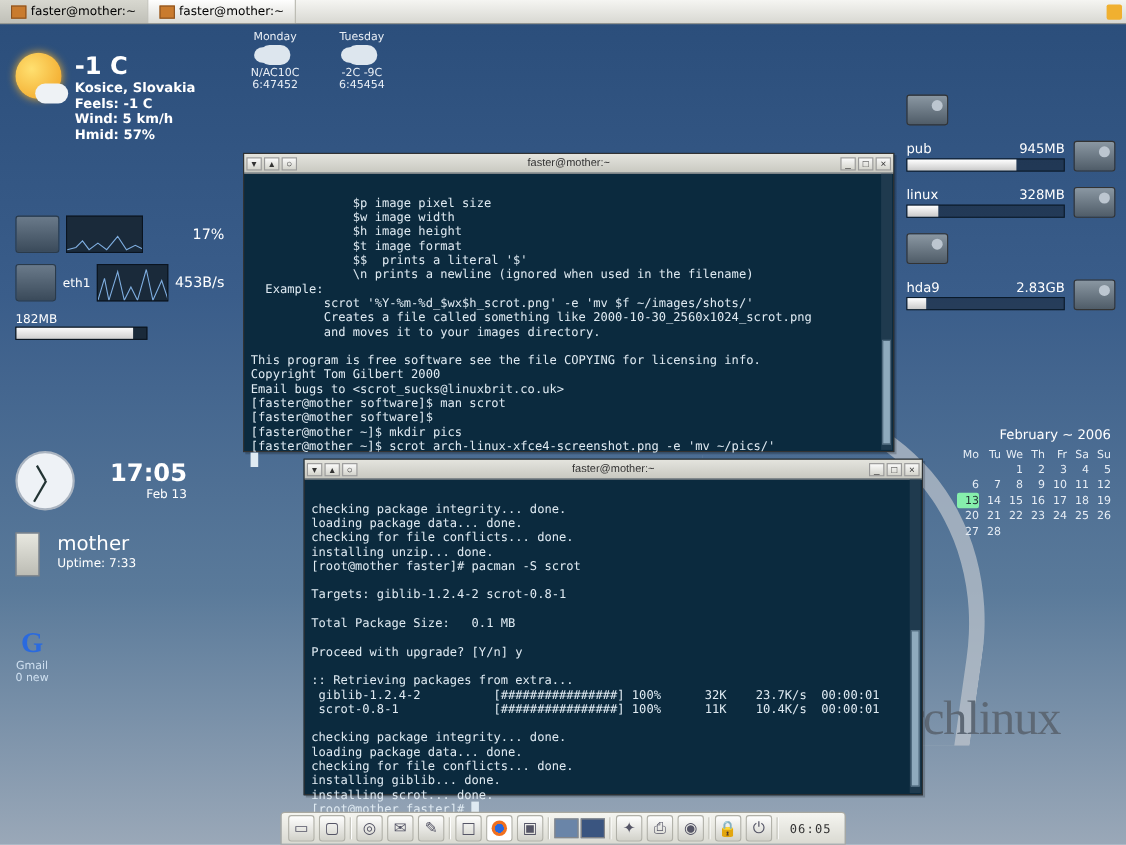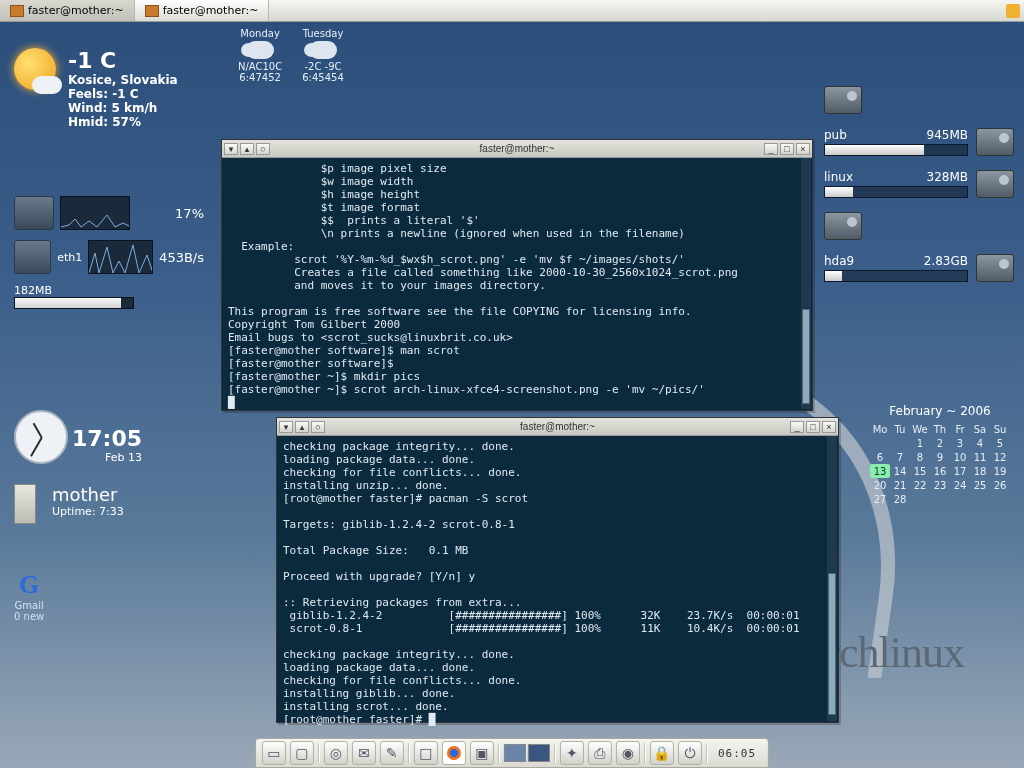--- a/index.html
+++ b/index.html
@@ -34,70 +34,70 @@
 
 
 .w-label{color:#fff;font-size:11px}
 .w-title{color:#fff;font-weight:bold}
 
 
 .weather{position:absolute;top:48px;left:14px;color:#fff;font-size:12px;display:flex;gap:12px}
 .weather .sun{width:42px;height:42px;border-radius:50%;background:radial-gradient(circle at 35% 35%,#ffe070,#f0a020);box-shadow:0 0 8px #f0b030;position:relative}
 .weather .sun::after{content:"";position:absolute;right:-6px;bottom:-4px;width:30px;height:18px;background:#eef2f5;border-radius:18px}
 .weather-info .temp{font-size:22px;font-weight:bold}
-.forecast{position:absolute;top:28px;left:238px;color:#e8eef5;font-size:10px;display:flex;gap:20px}
+.forecast{position:absolute;top:28px;left:228px;color:#e8eef5;font-size:10px;display:flex;gap:36px}
 .forecast .day{text-align:center}
 .forecast .day .ficon{width:28px;height:18px;margin:2px auto;background:#dde6ee;border-radius:12px;position:relative}
 .forecast .day .ficon::before{content:"";position:absolute;left:-5px;top:2px;width:16px;height:14px;border-radius:50%;background:#dde6ee}
 
 
 .sysgraphs{position:absolute;top:196px;left:14px;width:190px;color:#fff;font-size:11px}
 .grow{display:flex;align-items:center;gap:6px;margin-bottom:10px}
 .grow .gicon{width:40px;height:34px;background:linear-gradient(#6a7a8a,#3a4a5a);border:1px solid #2a3a4a;border-radius:3px}
 .grow .graph{width:70px;height:34px;background:#1a2a3a;border:1px solid #0a1420;position:relative;overflow:hidden}
 .grow .gval{margin-left:auto;font-size:13px}
 .mem-row{display:flex;align-items:center;gap:10px;}
 .mem-bar{width:120px;height:12px;background:#1a2a3a;border:1px solid #0a1420}
 .mem-bar>i{display:block;height:100%;background:linear-gradient(#fafafa,#d0d0d0)}
 
 
-.clockblock{position:absolute;top:410px;left:14px;color:#fff;display:flex;gap:4px;align-items:flex-end}
+.clockblock{position:absolute;top:410px;left:14px;color:#fff;display:flex;gap:32px;align-items:center}
 .analog{width:54px;height:54px;border-radius:50%;background:#eef2f6;border:2px solid #aab4c0;position:relative}
 .analog .hand{position:absolute;left:50%;top:50%;width:1.5px;background:#233;transform-origin:top center}
 .hostblock{position:absolute;top:484px;left:14px;display:flex;gap:16px;color:#fff}
 .towericon{width:22px;height:40px;background:linear-gradient(#e8e8e0,#bcbcb4);border:1px solid #888}
 
 
 .gmail{position:absolute;top:570px;left:14px;color:#cfe0f0;font-size:10px;text-align:center}
 .gmail .g{font:bold 26px Georgia,serif;color:#2a6adf}
 
 
 .disks{position:absolute;top:86px;right:10px;width:190px}
 .disk{display:flex;align-items:center;gap:8px;margin-bottom:14px}
 .dinfo{flex:1}
 .dhead{display:flex;justify-content:space-between;color:#fff;font-size:12px}
 .dbar{height:12px;background:rgba(0,0,0,.35);border:1px solid #0a1a2a;margin-top:2px}
 .dbar>i{display:block;height:100%;background:linear-gradient(#fff,#cacaca)}
 .dicon{width:38px;height:28px;background:linear-gradient(#8a97a2,#4f5c68);border:1px solid #333;border-radius:3px;position:relative}
 .dicon::after{content:"";position:absolute;right:4px;top:4px;width:10px;height:10px;border-radius:50%;background:#bcc6d0}
 
 
-.cal{position:absolute;right:14px;top:404px;color:#e6edf5;font-size:10px;text-align:center}
+.cal{position:absolute;right:14px;top:388px;color:#e6edf5;font-size:10px;text-align:right}
 .cal .ctitle{font-size:12px;margin-bottom:4px;color:#fff}
 .cal table{border-collapse:collapse}
 .cal th,.cal td{width:20px;height:14px;font-weight:normal}
 .cal td.today{background:#86efac;color:#233;border-radius:2px}
 
 
 .termwin{position:absolute;background:#0b2a3e;border:1px solid #333;box-shadow:2px 2px 0 rgba(0,0,0,.2);font-family:"DejaVu Sans Mono",monospace;font-size:11px;color:#dfeaf2}
 .termwin .titlebar{height:18px;background:linear-gradient(#e4e4de,#c8c8c0);border-bottom:1px solid #999;display:flex;align-items:center;font-family:sans-serif;font-size:10px;color:#333;padding:0 2px}
 .titlebar .winicons-l,.titlebar .winicons-r{display:flex;gap:2px}
 .titlebar .tbtn{width:14px;height:12px;background:linear-gradient(#fafafa,#d4d4cc);border:1px solid #999;font-size:9px;line-height:10px;text-align:center;cursor:pointer}
 .titlebar .ttitle{flex:1;text-align:center}
-.termwin .body{padding:4px 6px;white-space:pre;overflow:hidden;line-height:13px}
+.termwin .body{padding:20px 6px;white-space:pre;overflow:hidden;line-height:13px}
 .termwin .scrollbar{position:absolute;right:1px;top:18px;bottom:1px;width:10px;background:#1f3a4e}
 .termwin .scrollbar .thumb{position:absolute;left:1px;right:1px;background:#8faabd;border:1px solid #4a6478}
 
 </style>
 </head>
 <body>
 
 <div class="backdrop">
   <div class="curve"></div>
   <div class="pb">powered by</div>

